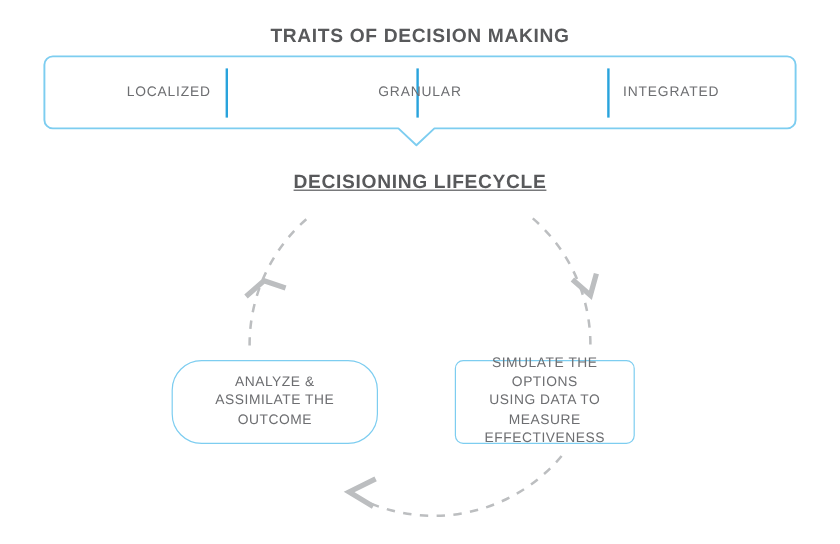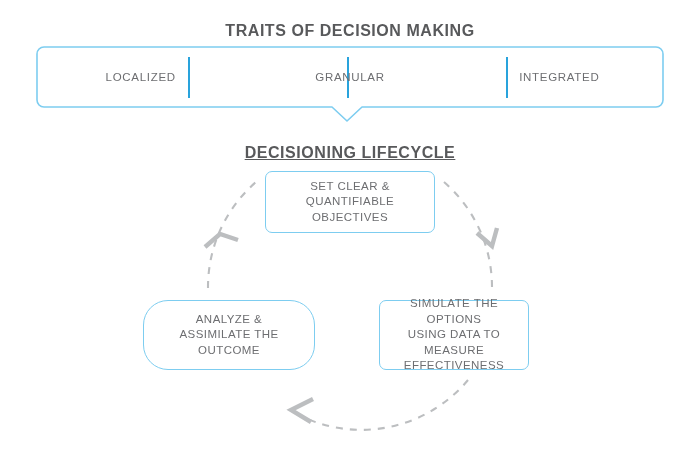--- a/index.html
+++ b/index.html
@@ -170,23 +170,20 @@
     <g fill="none" stroke="#bcbec0" stroke-width="4.4" stroke-linecap="butt" stroke-linejoin="miter">
 
       <polyline points="477,73 492,86 497,68"></polyline>
 
       <polyline points="313,239 291,250 311,262"></polyline>
 
       <polyline points="205,87 220,74 238,80"></polyline>
     </g>
   </svg>
 
-  <div class="node" id="node-objectives">
-    <span class="node-text">SET CLEAR &amp;<br>QUANTIFIABLE<br>OBJECTIVES</span>
-  </div>
 
   <div class="node" id="node-simulate">
     <span class="node-text">SIMULATE THE OPTIONS<br>USING DATA TO MEASURE<br>EFFECTIVENESS</span>
   </div>
 
   <div class="node" id="node-analyze">
     <span class="node-text">ANALYZE &amp;<br>ASSIMILATE THE<br>OUTCOME</span>
   </div>
 </div>
 

